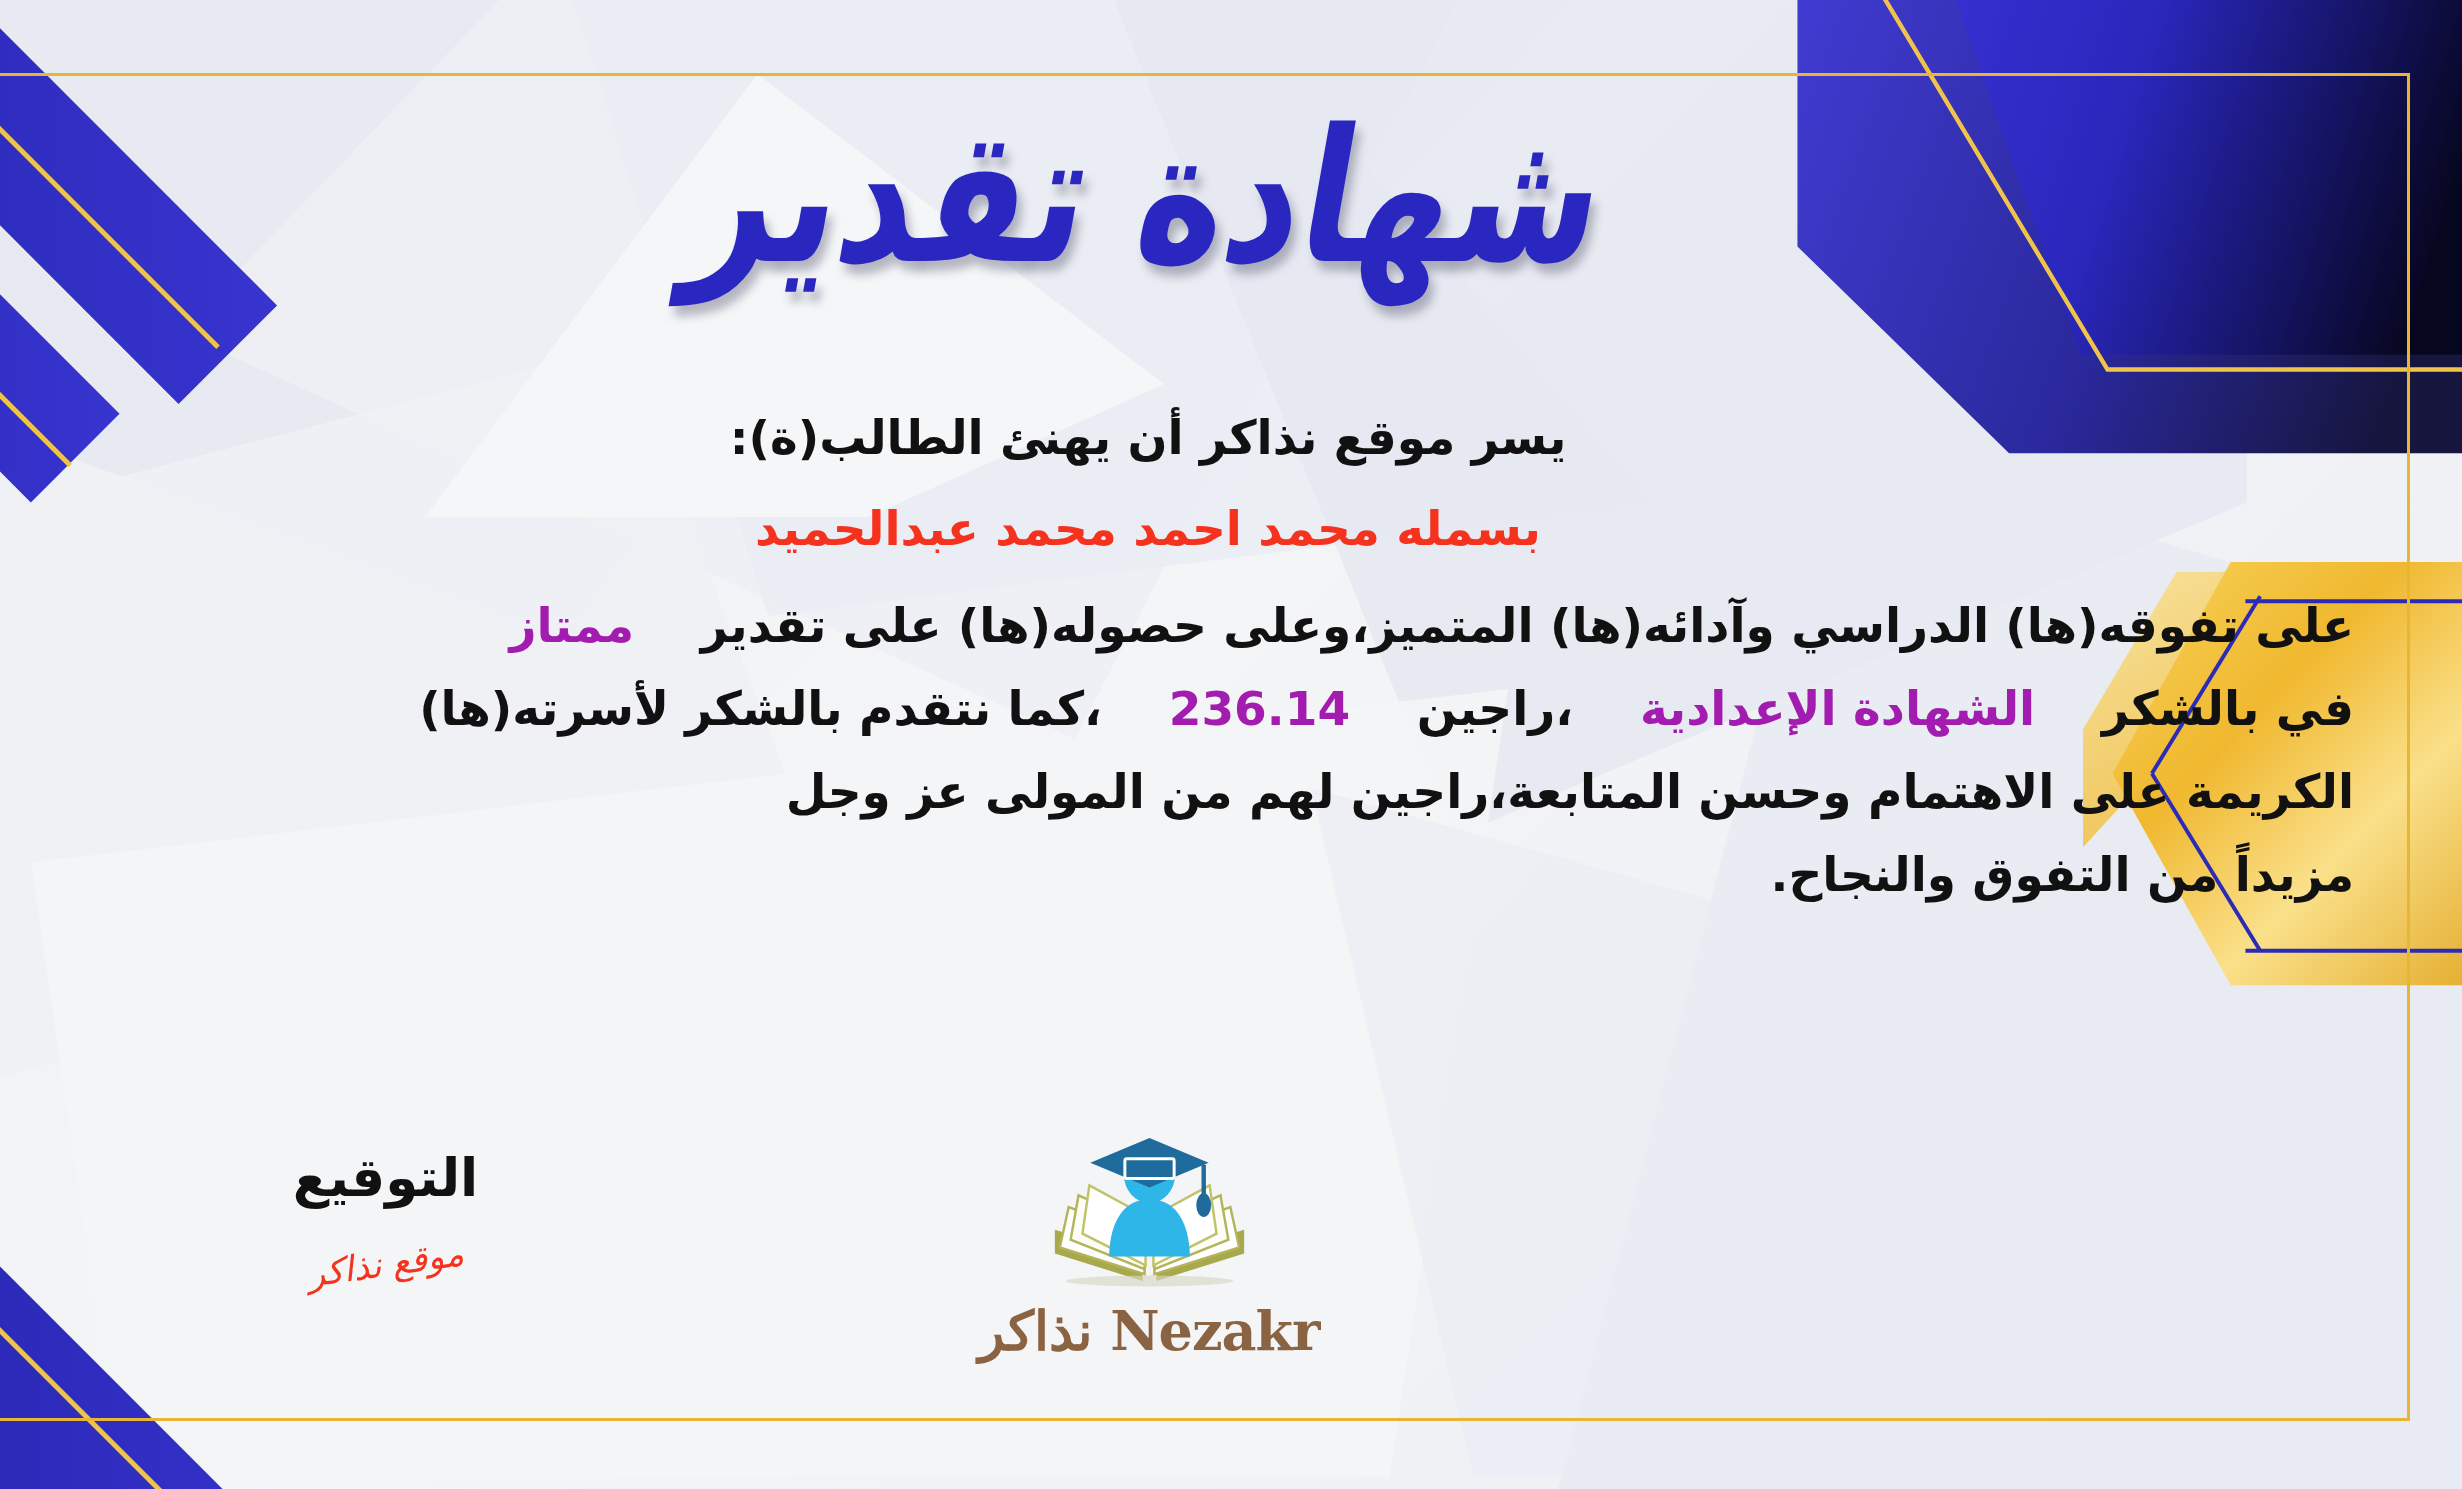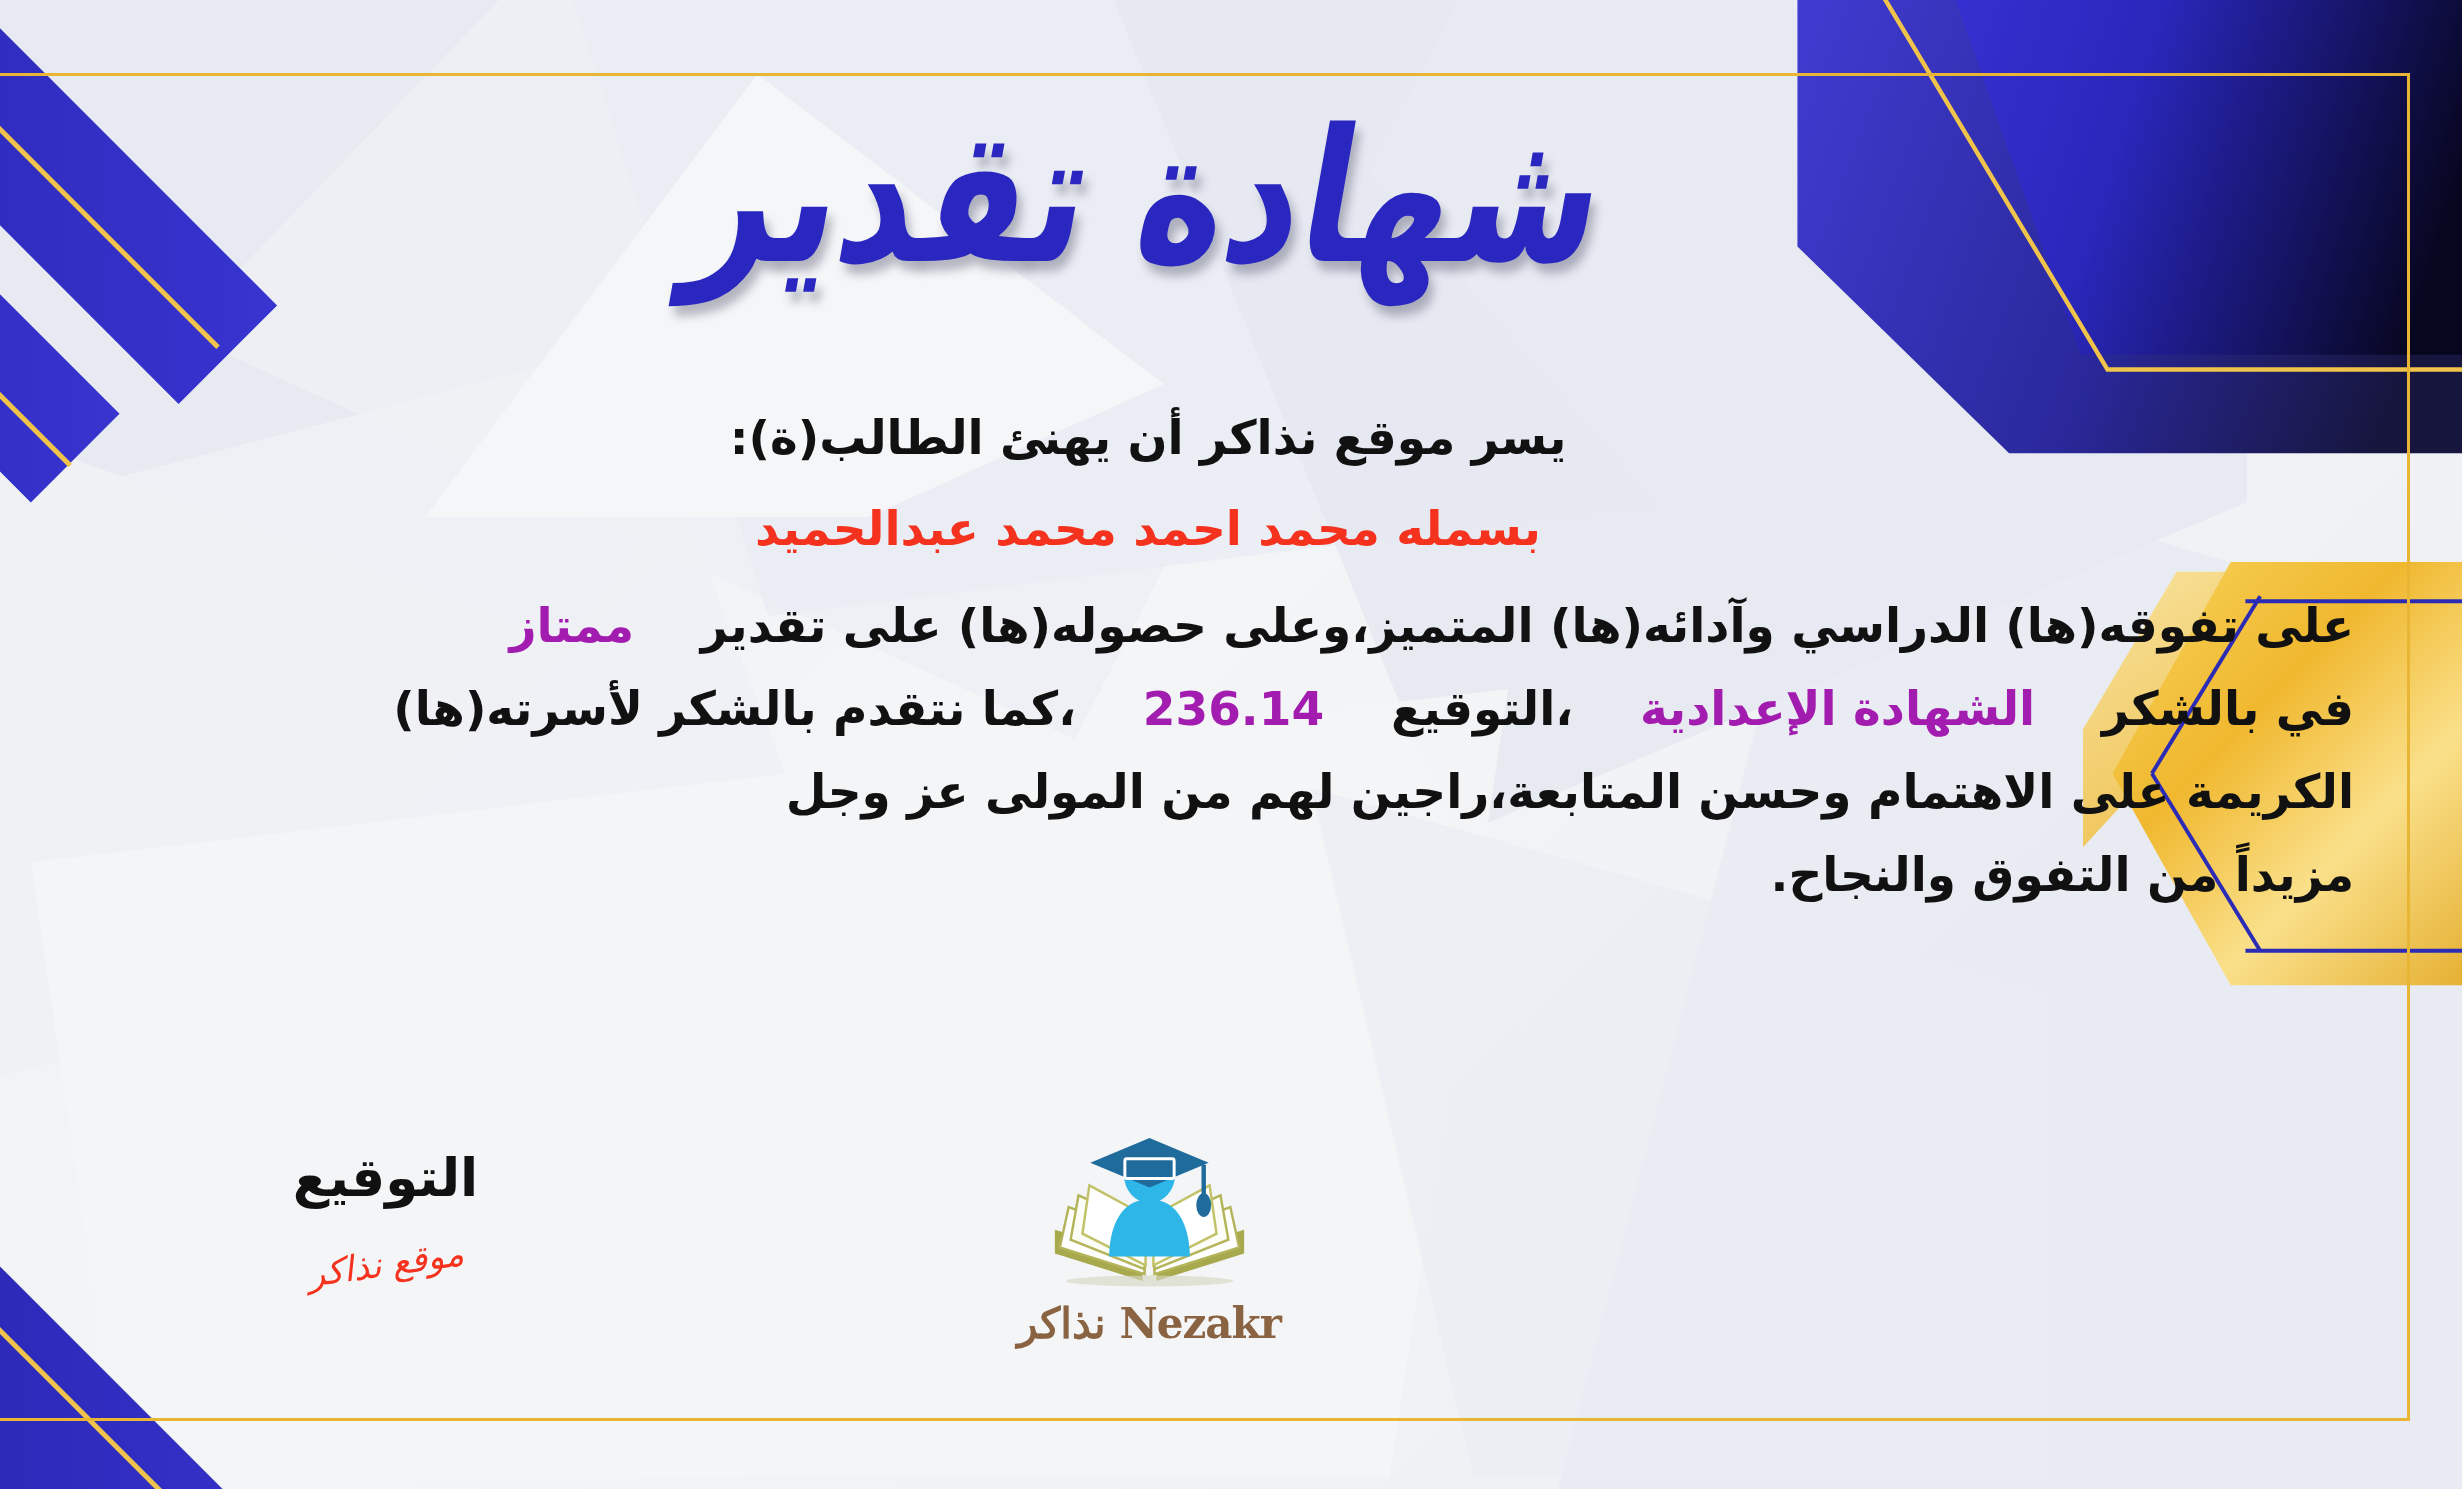--- a/index.html
+++ b/index.html
@@ -150,21 +150,21 @@
   .logo {
     position: absolute;
     left: 1128px;
     top: 1133px;
     width: 374px;
     text-align: center;
   }
   .logo-mark { width: 207px; height: 163px; display: block; margin: 0 auto; }
   .logo-text {
     margin-top: 3px;
-    font-size: 42px;
+    font-size: 54px;
     font-weight: 800;
     color: #8a6343;
     font-family: "DejaVu Serif", "Liberation Serif", serif;
     letter-spacing: -1px;
     white-space: nowrap;
   }
 </style>
 </head>
 <body>
 
@@ -272,21 +272,21 @@
         <span>على تفوقه(ها) الدراسي وآدائه(ها) المتميز،وعلى حصوله(ها) على تقدير</span>
         <span class="spacer"></span>
         <span class="hl">ممتاز</span>
       </p>
 
       <p class="line l-ok">
         <span>في بالشكر</span>
         <span class="spacer"></span>
         <span class="hl">الشهادة الإعدادية</span>
         <span class="spacer"></span>
-        <span>،التوقيع</span>
+        <span>،راجين</span>
         <span class="spacer"></span>
         <span class="hl">236.14</span>
         <span class="spacer"></span>
         <span>،كما نتقدم بالشكر لأسرته(ها)</span>
       </p>
 
       <p class="line l-ok">الكريمة على الاهتمام وحسن المتابعة،راجين لهم من المولى عز وجل</p>
 
       <p class="line l-ok">مزيداً من التفوق والنجاح.</p>
 

